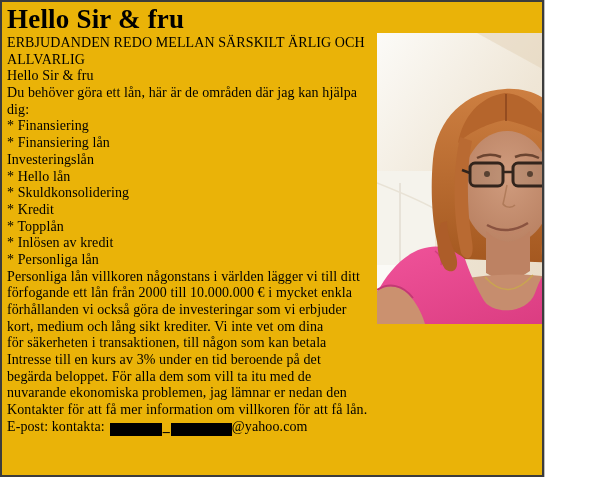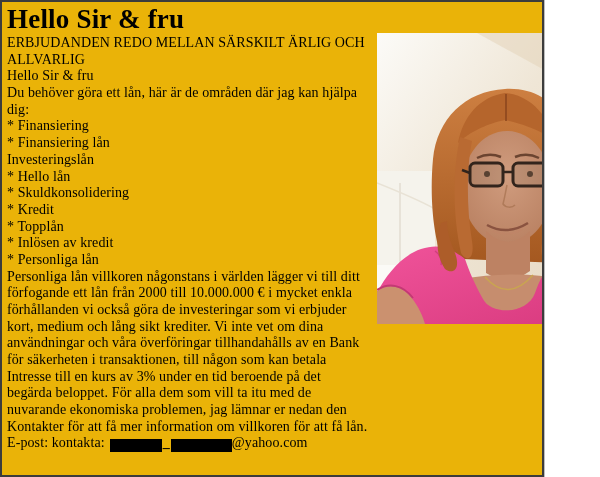--- a/index.html
+++ b/index.html
@@ -91,21 +91,20 @@
         <div class="ln">* Inlösen av kredit</div>
         <div class="ln">* Personliga lån</div>
       </div>
 
     <div class="para">
 
     <div class="ln">Personliga lån villkoren någonstans i världen lägger vi till ditt</div>
         <div class="ln">förfogande ett lån från 2000 till 10.000.000 € i mycket enkla</div>
         <div class="ln">förhållanden vi också göra de investeringar som vi erbjuder</div>
         <div class="ln">kort, medium och lång sikt krediter. Vi inte vet om dina</div>
-        <div class="ln">användningar och våra överföringar tillhandahålls av en Bank</div>
         <div class="ln">för säkerheten i transaktionen, till någon som kan betala</div>
       </div>
 
     <div class="para">
 
     <div class="ln">Intresse till en kurs av 3% under en tid beroende på det</div>
         <div class="ln">begärda beloppet. För alla dem som vill ta itu med de</div>
         <div class="ln">nuvarande ekonomiska problemen, jag lämnar er nedan den</div>
         <div class="ln">Kontakter för att få mer information om villkoren för att få lån.</div>
       </div>

